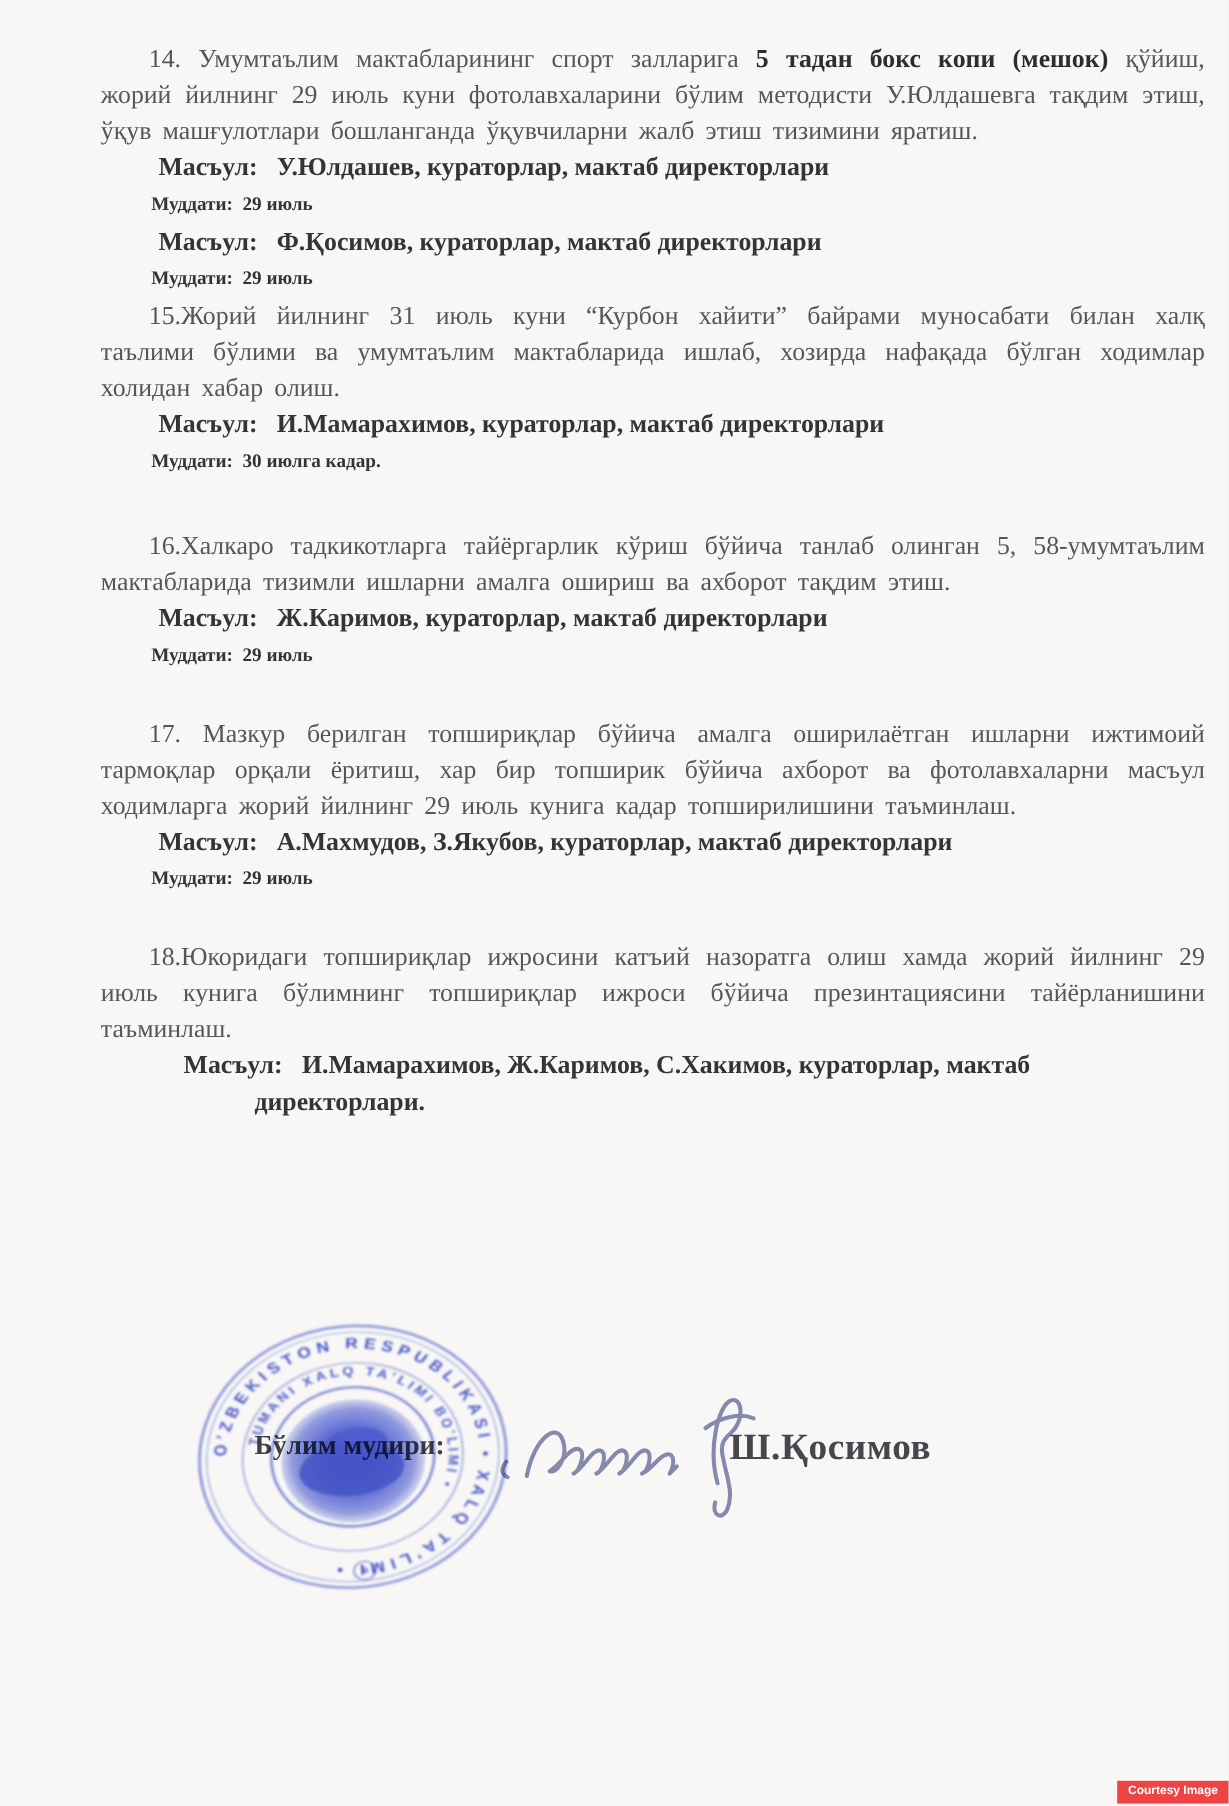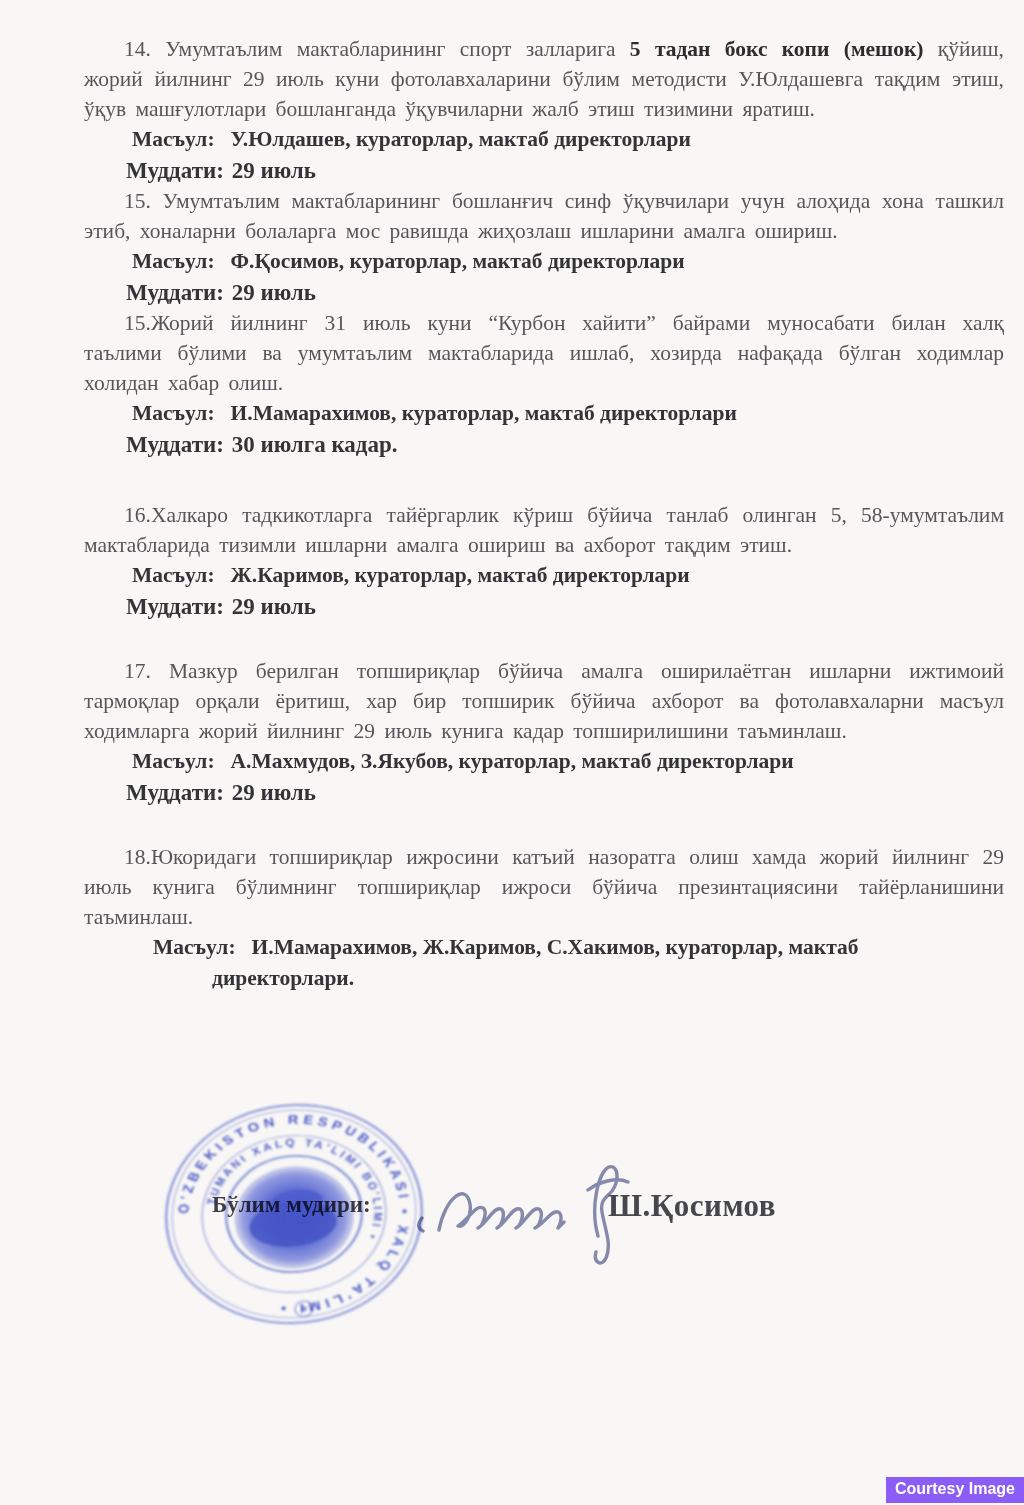--- a/index.html
+++ b/index.html
@@ -19,21 +19,21 @@
     text-align:justify; text-indent:40px;
     word-spacing:4px; color:#55555a;
   }
   .body-text b { color:#2d2d30; }
   .resp {
     font-size:21.5px; line-height:31px; font-weight:bold;
     color:#343438; padding-left:48px;
   }
   .resp .lbl { margin-right:16px;font-family:Liberation Serif, serif; }
   .dl {
-    font-size:23px; line-height:31px; font-weight:bold;
+    font-size:16px; line-height:31px; font-weight:bold;
     color:#343438; padding-left:42px;
   }
   .dl .lbl { margin-right:8px; }
   .resp-hang {
     padding-left:128px; text-indent:-59px;
   }
   .gap-a { margin-top:40px; }
   .gap-b { margin-top:34px; }
 
   
@@ -61,41 +61,40 @@
     font-size:14.5px; font-weight:bold; letter-spacing:4.5px;
     fill:#3d4ecb;
   }
   .ring-text2 {
     font-family:"Liberation Sans", sans-serif;
     font-size:12px; font-weight:bold; letter-spacing:3px;
     fill:#4455cf;
   }
   .courtesy-badge {
     position:absolute; right:0; bottom:2px;
-    background:#8b5cf6; color:#ffffff;
+    background:#ef4444; color:#ffffff;
     font-family:"Liberation Sans", sans-serif;
-    font-size:16px; font-weight:bold;
+    font-size:10px; font-weight:bold;
     padding:3px 9px 5px 9px; z-index:3;
   }
 </style>
 </head>
 <body>
 
 <div class="page">
 
   <div class="content">
 
     <section>
       <p class="body-text"><span>14. Умумтаълим мактабларининг спорт залларига </span><b>5 тадан бокс копи (мешок)</b><span> қўйиш, жорий йилнинг 29 июль куни фотолавхаларини бўлим методисти У.Юлдашевга тақдим этиш, ўқув машғулотлари бошланганда ўқувчиларни жалб этиш тизимини яратиш.</span></p>
       <p class="resp"><span class="lbl">Масъул:</span><span>У.Юлдашев, кураторлар, мактаб директорлари</span></p>
       <p class="dl"><span class="lbl">Муддати:</span><span>29 июль</span></p>
     </section>
 
     <section>
-      <p class="body-text"><span>15. Умумтаълим мактабларининг бошланғич синф ўқувчилари учун алоҳида хона ташкил этиб, хоналарни болаларга мос равишда жиҳозлаш ишларини амалга ошириш.</span></p>
       <p class="resp"><span class="lbl">Масъул:</span><span>Ф.Қосимов, кураторлар, мактаб директорлари</span></p>
       <p class="dl"><span class="lbl">Муддати:</span><span>29 июль</span></p>
     </section>
 
     <section>
       <p class="body-text"><span>15.Жорий йилнинг 31 июль куни “Курбон хайити” байрами муносабати билан халқ таълими бўлими ва умумтаълим мактабларида ишлаб, хозирда нафақада бўлган ходимлар холидан хабар олиш.</span></p>
       <p class="resp"><span class="lbl">Масъул:</span><span>И.Мамарахимов, кураторлар, мактаб директорлари</span></p>
       <p class="dl"><span class="lbl">Муддати:</span><span>30 июлга кадар.</span></p>
     </section>
 

